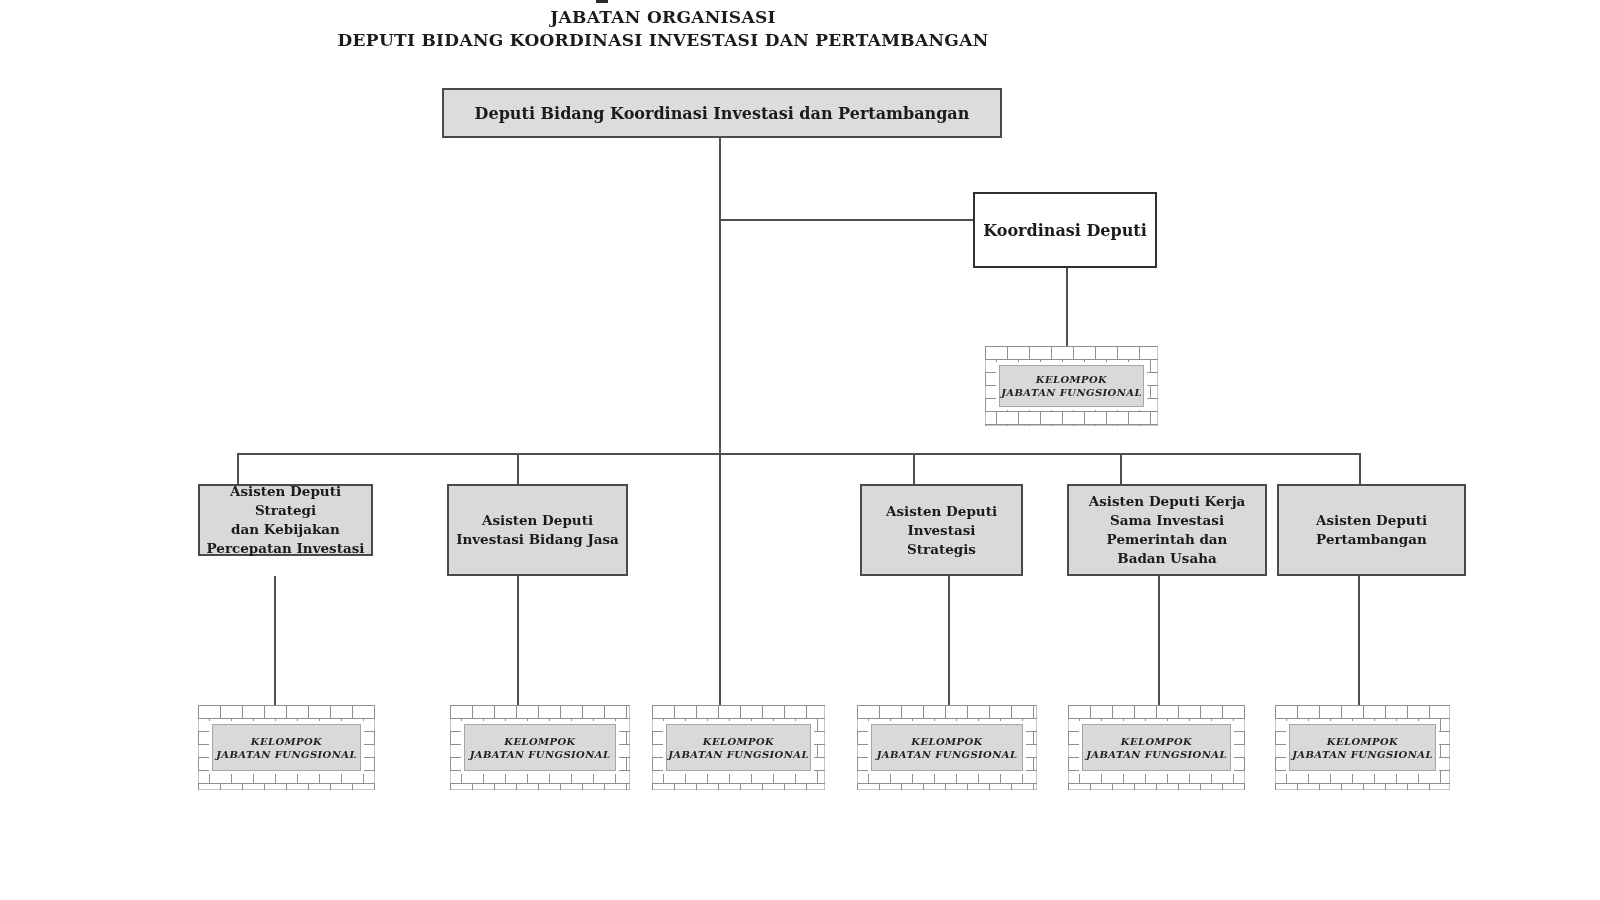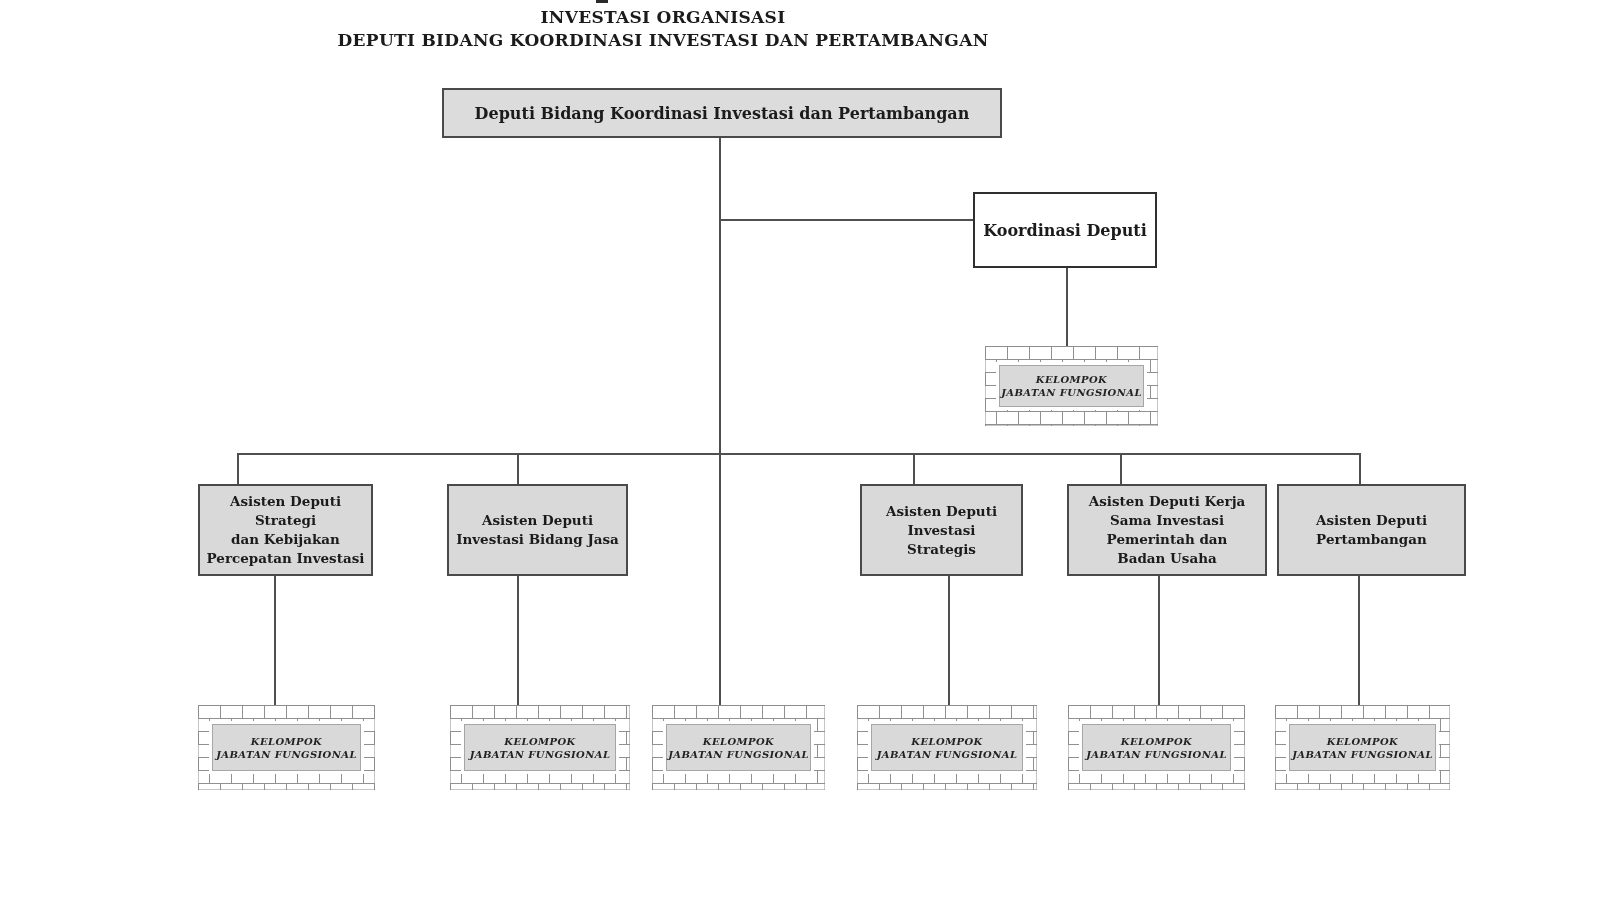--- a/index.html
+++ b/index.html
@@ -57,21 +57,21 @@
       <pattern id="brickpat" width="44" height="26" patternUnits="userSpaceOnUse">
         <rect width="44" height="26" fill="#ffffff"></rect>
         <path d="M0 0.5 H44 M0 13.5 H44" stroke="#909090" stroke-width="1" fill="none"></path>
         <path d="M0.5 0 V13 M22.5 0 V13 M11.5 13 V26 M33.5 13 V26" stroke="#909090" stroke-width="1" fill="none"></path>
       </pattern>
     </defs>
   </svg>
 
   <div class="crop-artifact"></div>
   <div class="title-block">
-    <div class="title-line">INVESTASI ORGANISASI</div>
+    <div class="title-line">JABATAN ORGANISASI</div>
     <div class="title-line">DEPUTI BIDANG KOORDINASI INVESTASI DAN PERTAMBANGAN</div>
   </div>
 
   <div class="vline" style="left:719px;top:138px;height:567px;"></div>
   <div class="hline" style="left:719px;top:219px;width:254px;"></div>
   <div class="vline" style="left:1066px;top:268px;height:78px;"></div>
   <div class="hline" style="left:237px;top:453px;width:1123px;"></div>
   <div class="vline" style="left:237px;top:453px;height:31px;"></div>
   <div class="vline" style="left:517px;top:453px;height:31px;"></div>
   <div class="vline" style="left:913px;top:453px;height:31px;"></div>
@@ -94,21 +94,21 @@
   <div class="fgroup" style="left:985px;top:346px;width:173px;height:80px;">
     <svg class="brick">
       <rect width="100%" height="100%" fill="url(#brickpat)" stroke="#8a8a8a" stroke-width="1"></rect>
     </svg>
     <div class="inner">
       <span class="lbl">KELOMPOK
 JABATAN FUNGSIONAL</span>
     </div>
   </div>
 
-  <div class="node asst-node" style="left:198px;top:484px;width:175px;height:92px;">
+  <div class="node asst-node" style="left:198px;top:484px;width:175px;height:72px;">
     <span class="lbl">Asisten Deputi Strategi
 dan Kebijakan
 Percepatan Investasi</span>
   </div>
   <div class="node asst-node" style="left:447px;top:484px;width:181px;height:92px;">
     <span class="lbl">Asisten Deputi
 Investasi Bidang Jasa</span>
   </div>
   <div class="node asst-node" style="left:860px;top:484px;width:163px;height:92px;">
     <span class="lbl">Asisten Deputi

